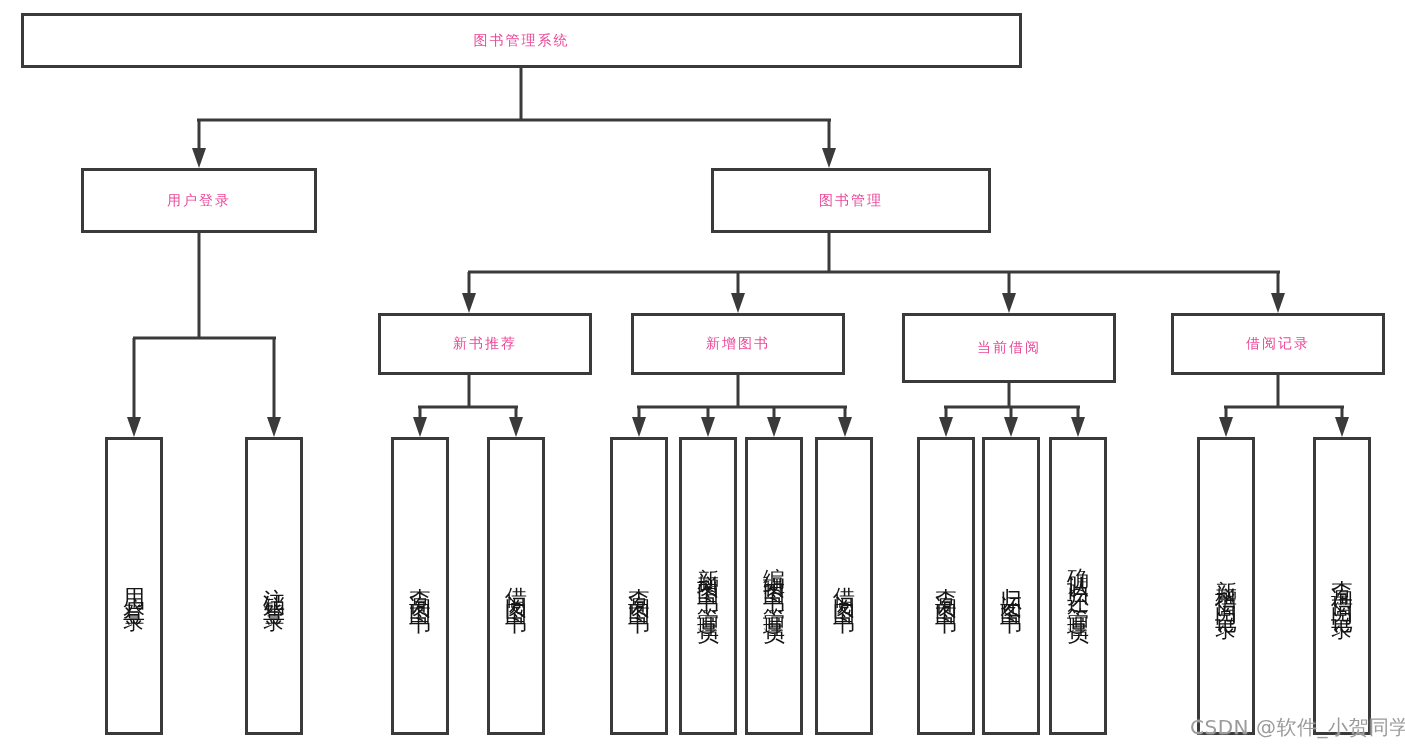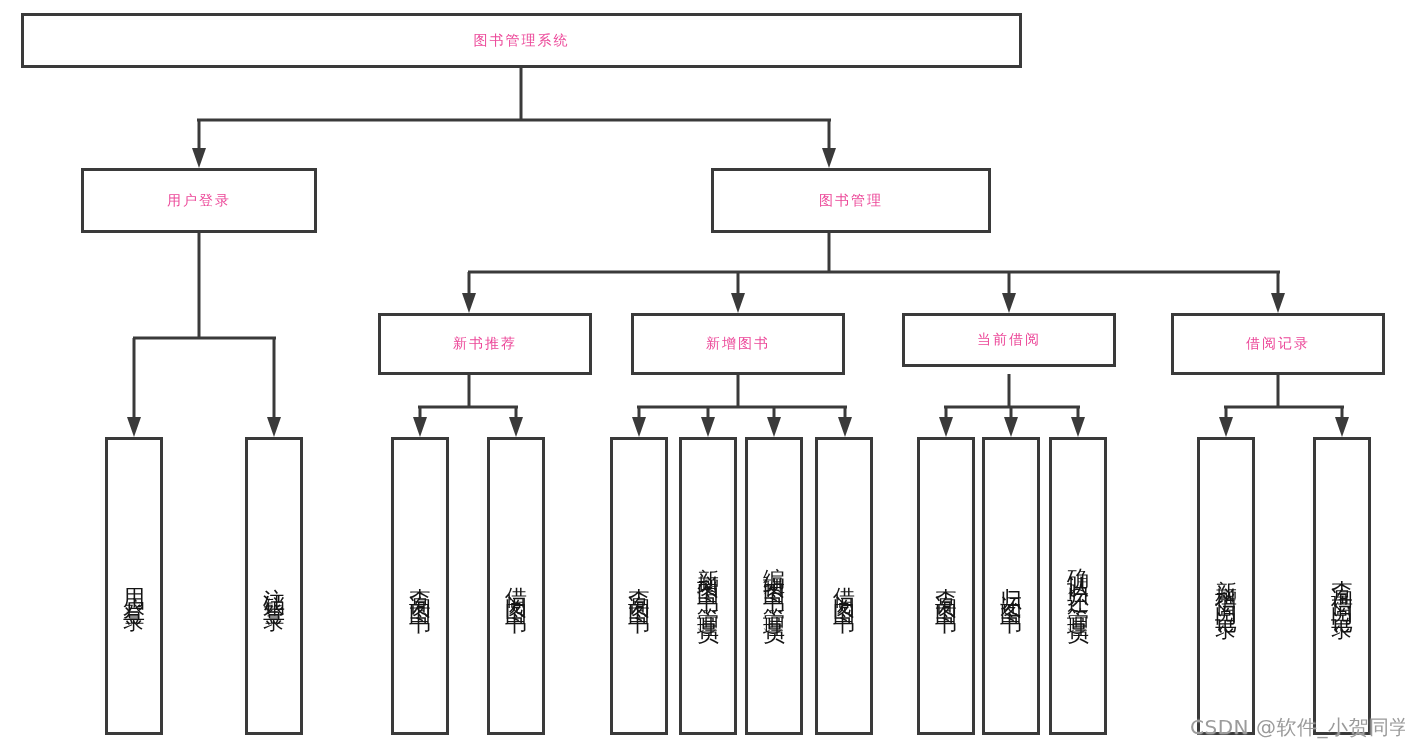--- a/index.html
+++ b/index.html
@@ -107,21 +107,21 @@
   <div class="hbox" style="left:711px;top:168px;width:280px;height:65px;">
     <span>图书管理</span>
   </div>
 
   <div class="hbox" style="left:378px;top:313px;width:214px;height:62px;">
     <span>新书推荐</span>
   </div>
   <div class="hbox" style="left:631px;top:313px;width:214px;height:62px;">
     <span>新增图书</span>
   </div>
-  <div class="hbox" style="left:902px;top:313px;width:214px;height:54px;">
+  <div class="hbox" style="left:902px;top:313px;width:214px;height:70px;">
     <span>当前借阅</span>
   </div>
   <div class="hbox" style="left:1171px;top:313px;width:214px;height:62px;">
     <span>借阅记录</span>
   </div>
 
   <div class="vbox" style="left:105px;">
     <span>用户登录</span>
   </div>
   <div class="vbox" style="left:245px;">

